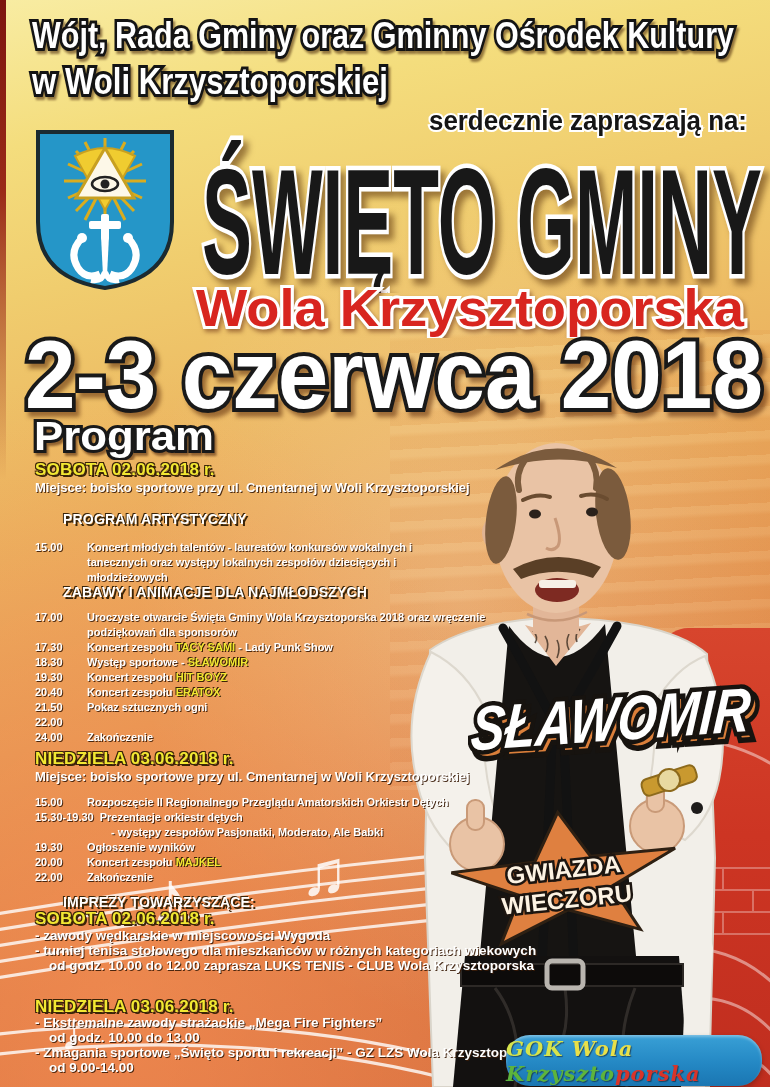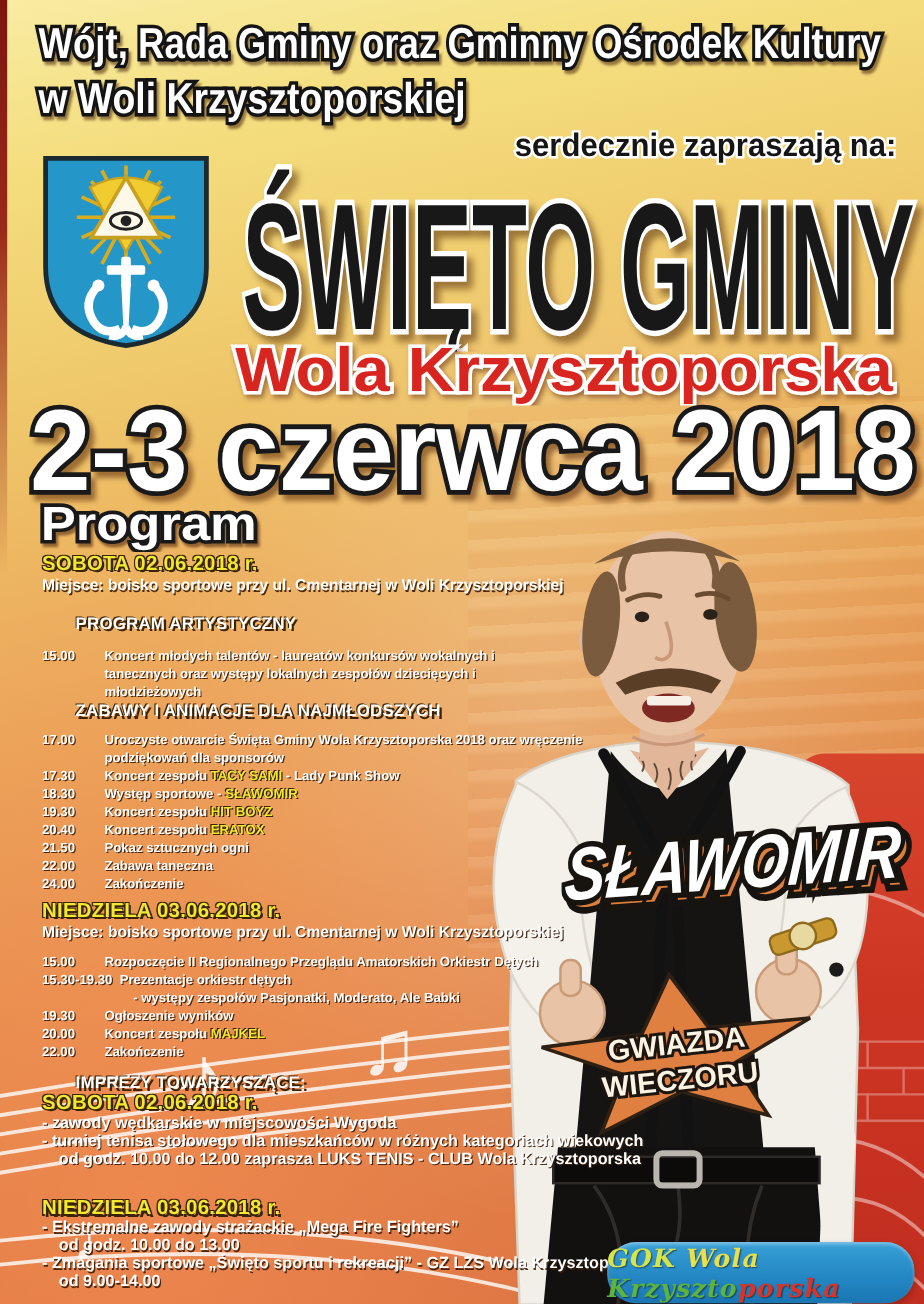--- a/index.html
+++ b/index.html
@@ -257,21 +257,20 @@
       <div class="srow">
         <span class="time">20.40</span>
         <span class="desc"><span>Koncert zespołu </span><span class="hl">ERATOX</span></span>
       </div>
       <div class="srow">
         <span class="time">21.50</span>
         <span class="desc"><span>Pokaz sztucznych ogni</span></span>
       </div>
       <div class="srow">
         <span class="time">22.00</span>
-        <span class="desc"><span>Zabawa taneczna</span></span>
       </div>
       <div class="srow">
         <span class="time">24.00</span>
         <span class="desc"><span>Zakończenie</span></span>
       </div>
     </div>
 
   <div class="abs txtcol" style="left:35px;top:749px;width:470px">
     <div class="day">NIEDZIELA 03.06.2018 r.</div>
     <div class="venue">Miejsce: boisko sportowe przy ul. Cmentarnej w Woli Krzysztoporskiej</div>

